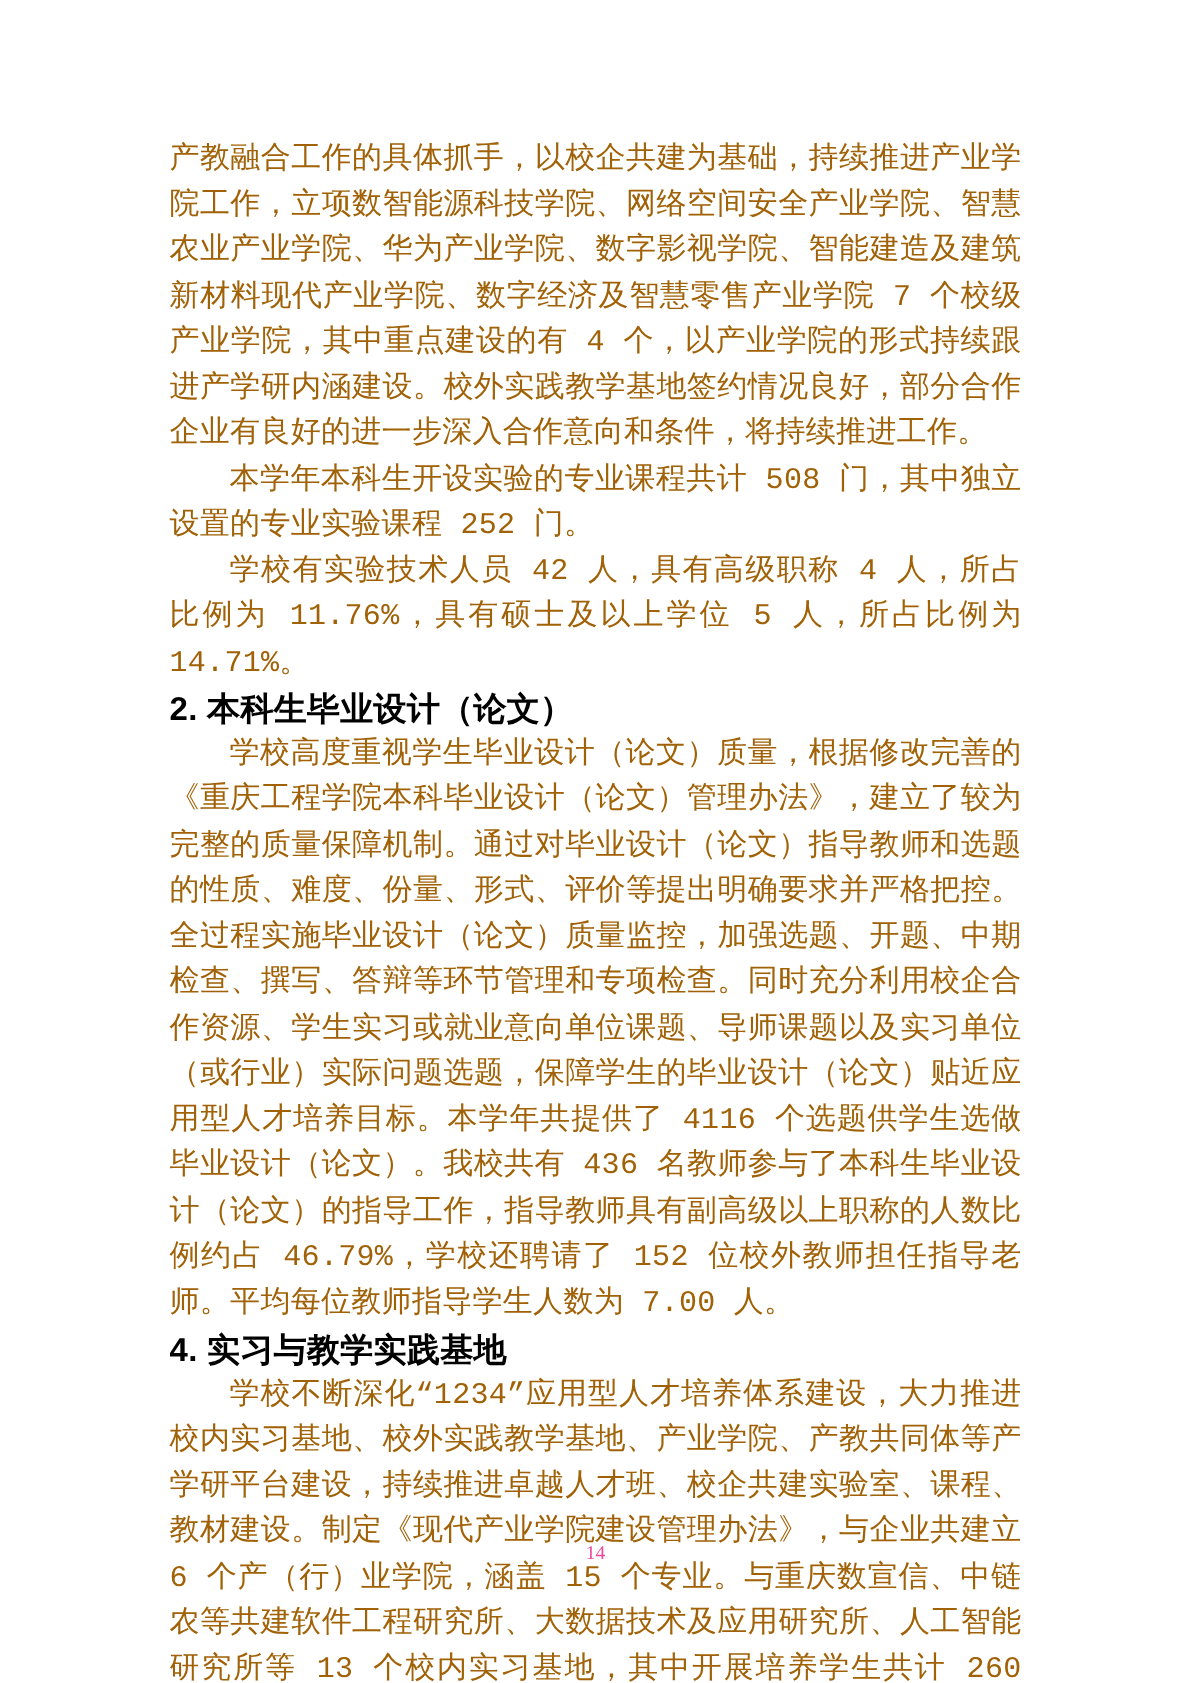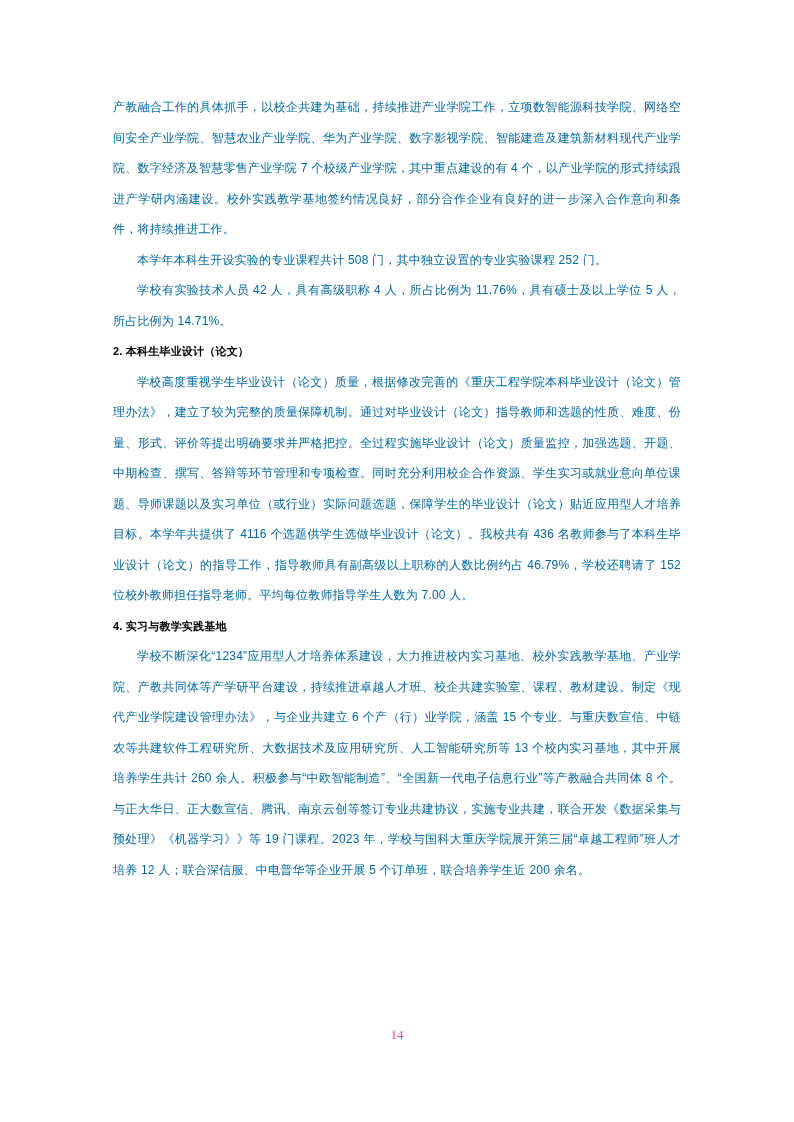--- a/index.html
+++ b/index.html
@@ -20,34 +20,34 @@
     overflow: hidden;
   }
   .content {
     position: absolute;
     left: 113px;
     top: 92px;
     width: 568px;
   }
   p {
     margin: 0;
-    font-size: 12px;
+    font-size: 20px;
     line-height: 30.5px;
     text-align: justify;
     text-justify: inter-ideograph;
-    color: #0369a1;
-    font-family: Liberation Sans, sans-serif;
+    color: #a16207;
+    font-family: Liberation Mono, monospace;
     letter-spacing: 0.2px;
   }
   p.indent {
     text-indent: 2em;
   }
   h2 {
     margin: 0;
-    font-size: 11px;
+    font-size: 22px;
     line-height: 30.5px;
     font-weight: bold;
     color: #000;
     font-family: "Liberation Sans", sans-serif;
     letter-spacing: 0.2px;
   }
   .pagenum {
     position: absolute;
     top: 1027px;
     left: 0;

